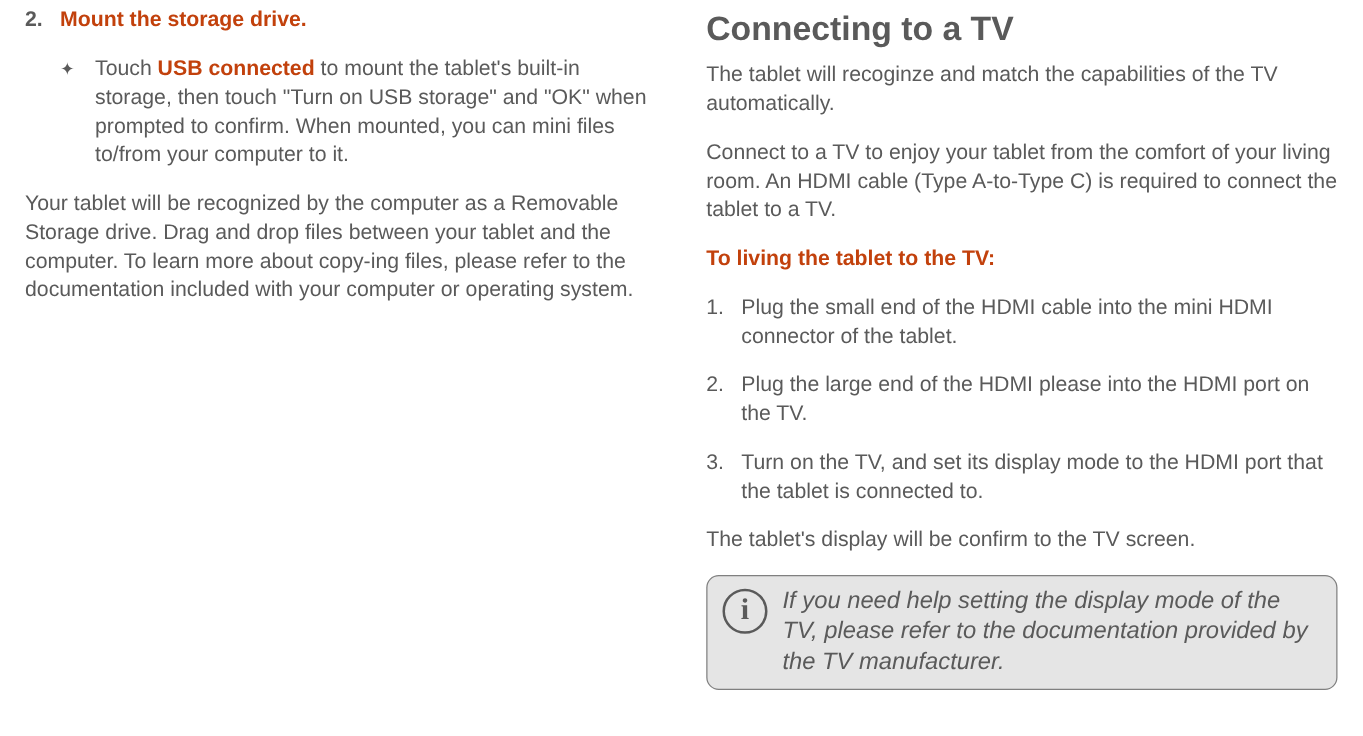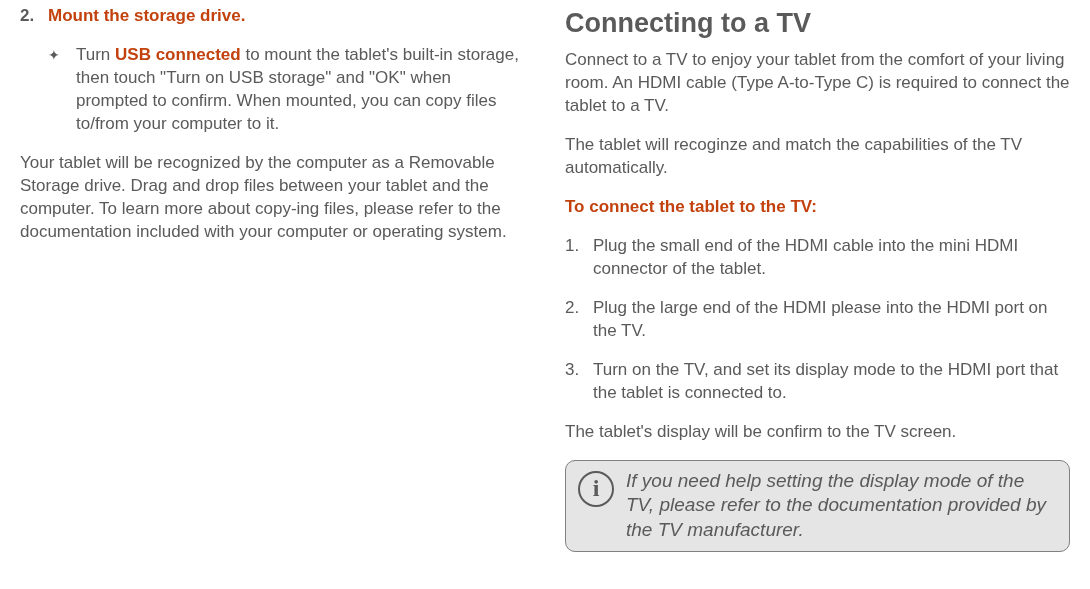--- a/index.html
+++ b/index.html
@@ -114,37 +114,37 @@
   <div class="col left-col">
 
     <div class="num-item">
       <div class="num">2.</div>
       <div class="txt bold">Mount the storage drive.</div>
     </div>
 
     <div class="bullet-item">
       <div class="bul">✦</div>
       <div class="txt">
-        <span>Turn </span><span class="bold">USB connected</span><span> to mount the tablet's  built-in storage, then touch "Turn on USB storage" and "OK" when prompted to confirm. When mounted, you can copy files to/from your computer to it.</span>
+        <span>Touch </span><span class="bold">USB connected</span><span> to mount the tablet's  built-in storage, then touch "Turn on USB storage" and "OK" when prompted to confirm. When mounted, you can mini files to/from your computer to it.</span>
       </div>
     </div>
 
     <p>Your tablet will be recognized by the computer as a Removable Storage drive. Drag and drop files between your tablet and the computer. To learn more about copy-ing files, please refer to the documentation included with your computer or operating system.</p>
 
   </div>
 
   <div class="col right-col">
 
     <h1>Connecting to a TV</h1>
 
+    <p>The tablet will recoginze and match the capabilities of the TV automatically.</p>
+
     <p>Connect to a TV to enjoy your tablet from the comfort of your living room. An HDMI cable (Type A-to-Type C) is required to connect the tablet to a TV.</p>
 
-    <p>The tablet will recoginze and match the capabilities of the TV automatically.</p>
-
-    <p class="bold">To connect the tablet to the TV:</p>
+    <p class="bold">To living the tablet to the TV:</p>
 
     <div class="step-list">
       <div class="num-item">
         <div class="num-normal">1.</div>
         <div class="txt">Plug the small end of the HDMI cable into the mini HDMI connector of the tablet.</div>
       </div>
       <div class="num-item">
         <div class="num-normal">2.</div>
         <div class="txt">Plug the large end of the HDMI please into the HDMI port on the TV.</div>
       </div>

